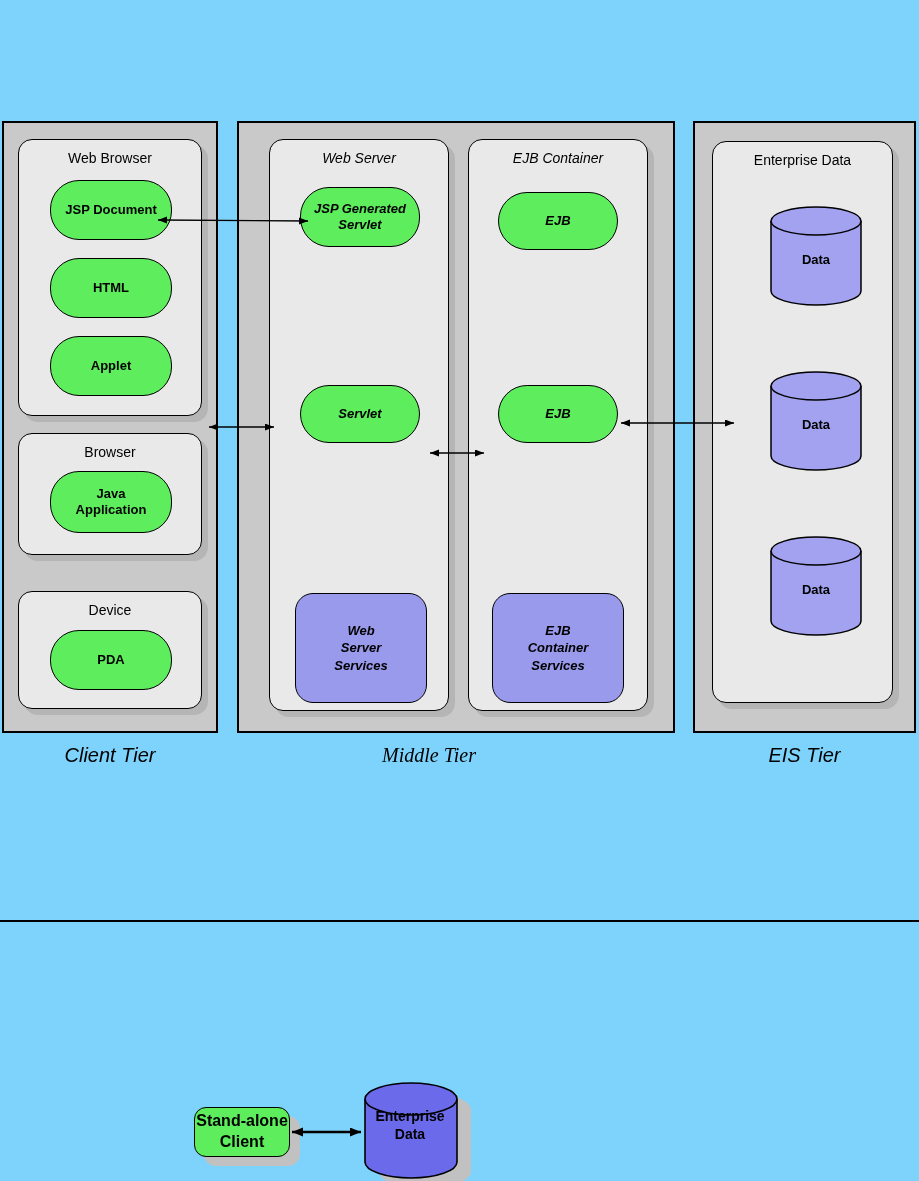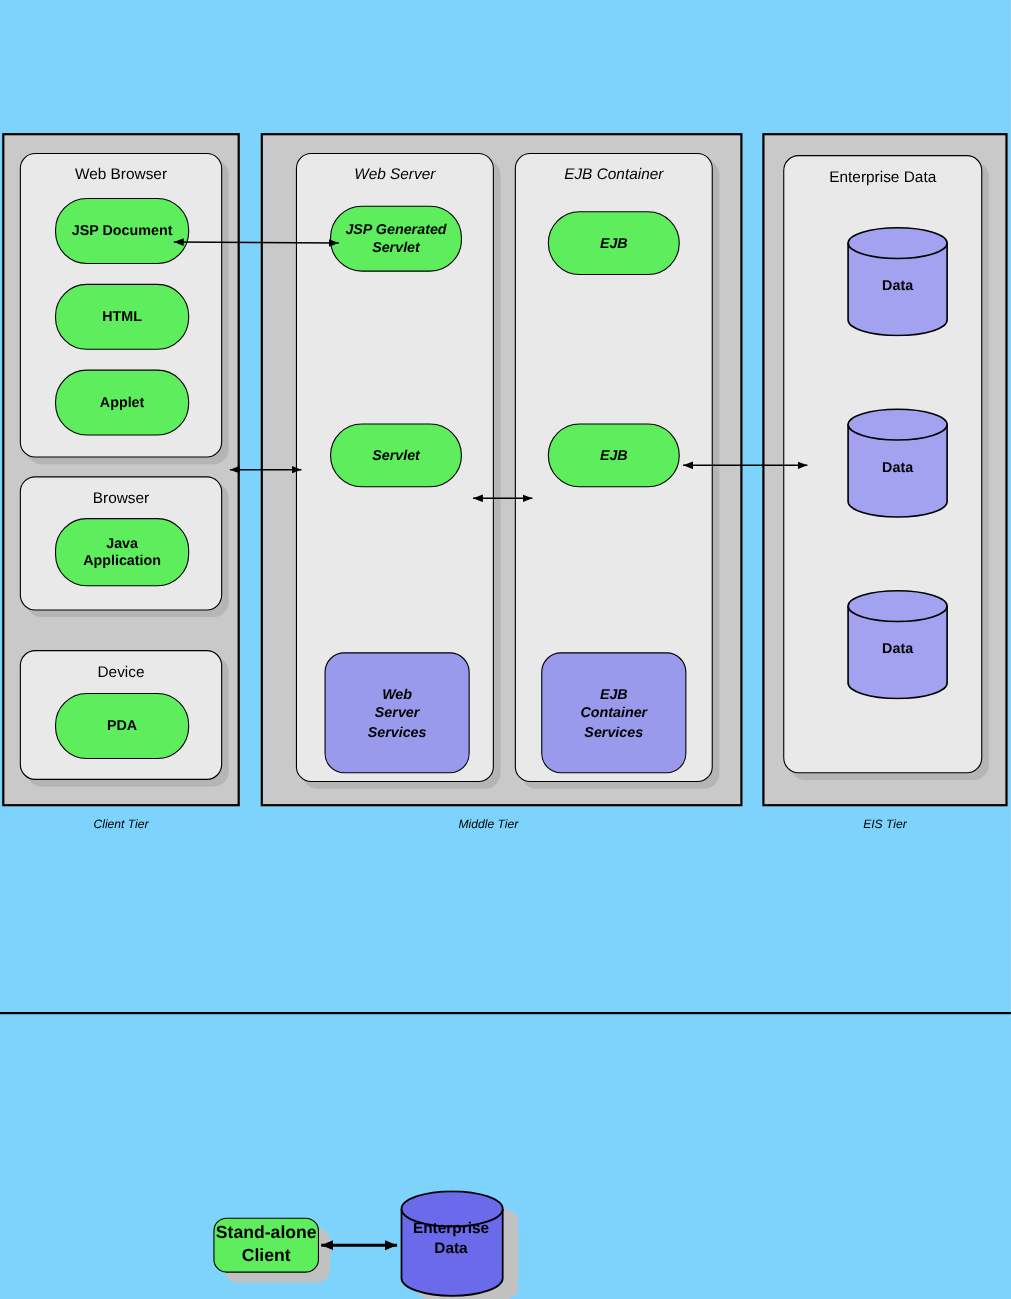--- a/index.html
+++ b/index.html
@@ -15,21 +15,21 @@
              box-sizing:border-box;box-shadow:6px 6px 0 var(--shadow);}
   .box-title{position:absolute;top:10px;left:0;right:0;text-align:center;font-size:14px;}
   .pill{position:absolute;background:var(--green);border:1.5px solid #000;border-radius:29px;
         box-sizing:border-box;display:flex;align-items:center;justify-content:center;
         font-weight:bold;font-size:13px;text-align:center;line-height:1.25;}
   .service{position:absolute;background:var(--purple);border:1.5px solid #000;border-radius:18px;
         box-sizing:border-box;display:flex;align-items:center;justify-content:center;
         font-weight:bold;font-size:13px;text-align:center;line-height:1.35;margin-top:32px;}
   .pre{white-space:pre-line;}
   .tier-label{position:absolute;top:744px;height:24px;text-align:center;
-              font-style:italic;font-size:11px;}
+              font-style:italic;font-size:20px;}
   .cyl{position:absolute;}
   .cyl-body{fill:var(--cylinder);stroke:#000;stroke-width:1.5;}
   .cyl-body-dark{fill:var(--cylinder-dark);stroke:#000;stroke-width:1.6;}
   .cyl-shadow{fill:var(--mini-shadow);stroke:none;}
   .cyl-label{position:absolute;left:0;right:0;text-align:center;font-weight:bold;font-size:13px;line-height:1.25;}
   #arrow-layer{position:absolute;left:0;top:0;pointer-events:none;}
   #arrow-layer line{stroke:#000;}
   .divider{position:absolute;left:0;top:920px;width:919px;height:2px;background:#000;}
   .mini-client{position:absolute;left:194px;top:1107px;width:96px;height:50px;
         background:var(--green);border:1.5px solid #000;border-radius:12px;box-sizing:border-box;
@@ -109,21 +109,21 @@
         <svg width="94" height="100" viewBox="0 0 94 100">
           <path class="cyl-body" d="M2 15 v70 a45 14 0 0 0 90 0 v-70"></path>
           <ellipse class="cyl-body" cx="47" cy="15" rx="45" ry="14"></ellipse>
         </svg>
         <div class="cyl-label" style="top:46px;">Data</div>
       </div>
     </div>
   </div>
 
   <div class="tier-label" style="left:2px;width:216px;">Client Tier</div>
-  <div class="tier-label" style="left:237px;width:414px;">Middle Tier</div>
+  <div class="tier-label" style="left:222px;width:414px;font-family:Liberation Serif, serif;">Middle Tier</div>
   <div class="tier-label" style="left:693px;width:223px;">EIS Tier</div>
 
   <div class="divider"></div>
 
   <div class="mini-client pre">Stand-alone
 Client</div>
 
   <div class="cyl" style="left:363px;top:1082px;width:112px;height:99px;">
     <svg width="112" height="99" viewBox="0 0 112 99">
       <g transform="translate(14,10)">

